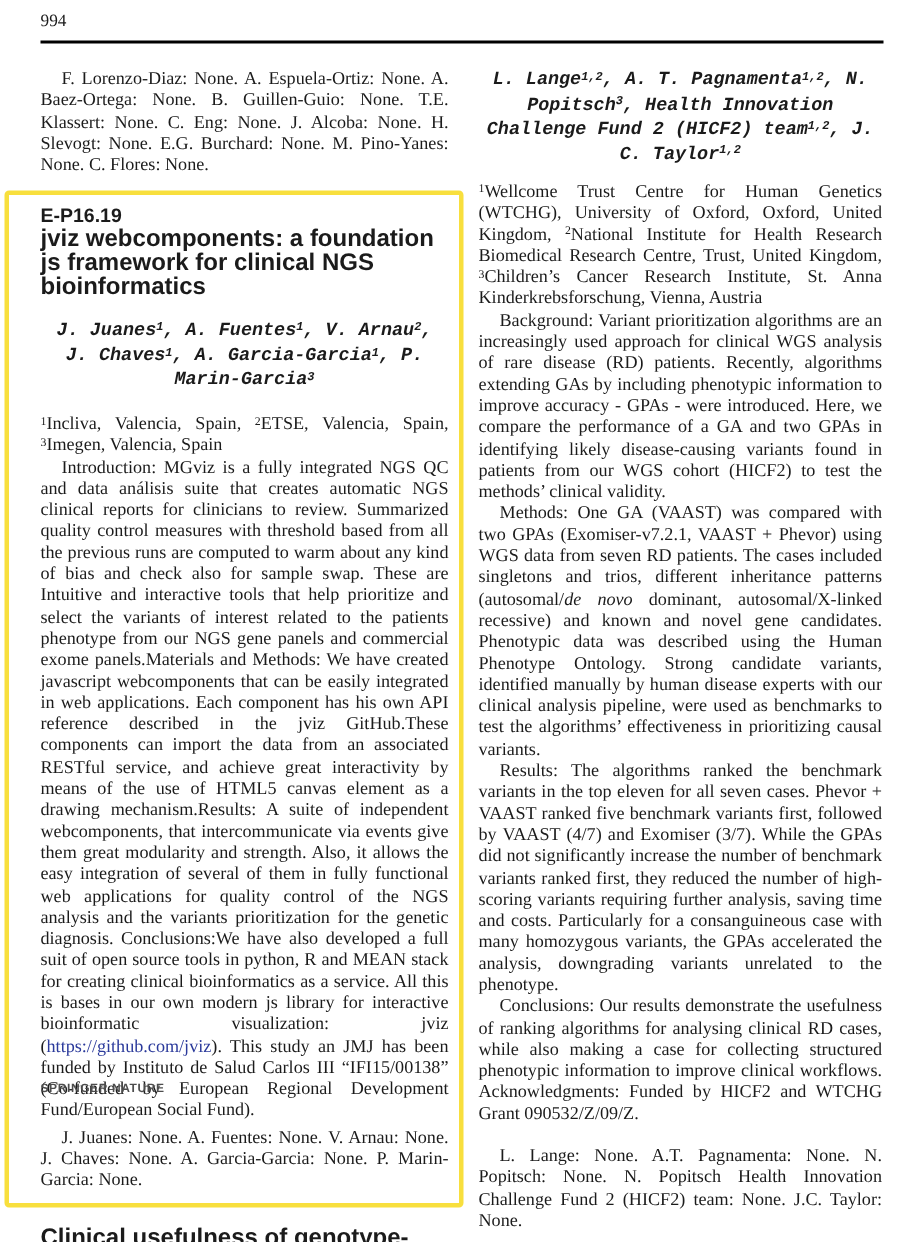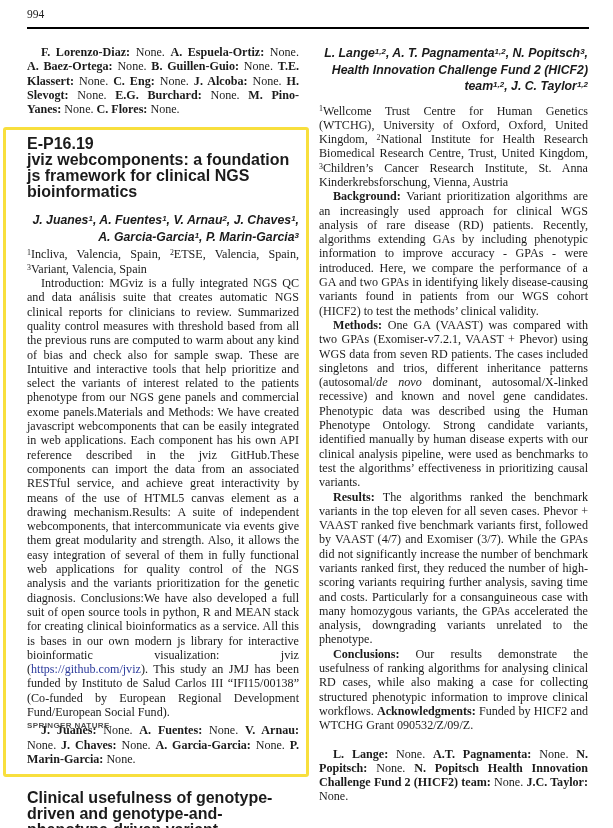--- a/index.html
+++ b/index.html
@@ -16,35 +16,35 @@
   }
   .page{position:relative;width:613px;height:740px;padding:8px 25px 0 27px;}
   .pagenum{font-size:11.5px;line-height:13px;}
   .rule{border:0;border-top:2px solid #000;margin:6px 0 0 0;width:562px;}
   .cols{display:flex;gap:20px;margin-top:16px;}
   .col{width:272px;font-size:12.1px;line-height:14.3px;text-align:justify;}
   .col-right{width:269px;}
   p{margin:0;}
   .indent{text-indent:14px;}
   .sansb{font-family:"Liberation Sans",sans-serif;font-weight:700;text-align:left;}
-  .abs-id{font-size:16px;line-height:16px;}
+  .abs-id{font-size:13px;line-height:16px;}
   .abs-title{font-size:16px;line-height:16px;}
-  .authors{font-family:Liberation Sans, sans-serif;font-weight:700;font-style:italic;
-           font-size:12.3px;line-height:16.5px;text-align:right;}
+  .authors{font-family:Liberation Mono, monospace;font-weight:700;font-style:italic;
+           font-size:12.3px;line-height:16.5px;text-align:center;}
   .hl-box{
     border:3px solid var(--highlight);border-radius:3px;
     margin:11px -10px 13px -24px;
     padding:6px 7px 8px 21px;
   }
-  .box-authors{margin:12px 0 2px 0;}
+  .box-authors{margin:12px 0 13px 0;}
   .coi{margin-top:4px;}
   .coi-r{margin-top:14px;}
   .r-authors{margin-bottom:9px;}
   sup{font-size:65%;line-height:0;position:relative;top:-0.4em;vertical-align:baseline;}
-  .r-b{font-weight:700;}
+  .r-b{font-weight:400;}
   .r-i{font-style:italic;margin-top:32px;}
   .r-a{color:var(--link);}
   .next-abs{margin-top:2px;}
   .footer{
     position:absolute;left:27px;bottom:10px;
     font-family:"Liberation Sans",sans-serif;font-weight:700;
     font-size:8px;letter-spacing:0.4px;color:var(--footer);
   }
 </style>
 </head>
@@ -60,21 +60,21 @@
     <div class="col">
 
       <p class="indent"><span class="r-b">F. Lorenzo-Diaz:</span><span> None. </span><span class="r-b">A. Espuela-Ortiz:</span><span> None. </span><span class="r-b">A. Baez-Ortega:</span><span> None. </span><span class="r-b">B. Guillen-Guio:</span><span> None. </span><span class="r-b">T.E. Klassert:</span><span> None. </span><span class="r-b">C. Eng:</span><span> None. </span><span class="r-b">J. Alcoba:</span><span> None. </span><span class="r-b">H. Slevogt:</span><span> None. </span><span class="r-b">E.G. Burchard:</span><span> None. </span><span class="r-b">M. Pino-Yanes:</span><span> None. </span><span class="r-b">C. Flores:</span><span> None.</span></p>
 
       <div class="hl-box">
         <div class="sansb abs-id">E-P16.19</div>
         <div class="sansb abs-title">jviz webcomponents: a foundation js framework for clinical NGS bioinformatics</div>
 
         <p class="authors box-authors"><span>J. Juanes</span><sup>1</sup><span>, A. Fuentes</span><sup>1</sup><span>, V. Arnau</span><sup>2</sup><span>, J. Chaves</span><sup>1</sup><span>, A. Garcia-Garcia</span><sup>1</sup><span>, P. Marin-Garcia</span><sup>3</sup></p>
 
-        <p><sup>1</sup><span>Incliva, Valencia, Spain, </span><sup>2</sup><span>ETSE, Valencia, Spain, </span><sup>3</sup><span>Variant, Valencia, Spain</span></p>
+        <p><sup>1</sup><span>Incliva, Valencia, Spain, </span><sup>2</sup><span>ETSE, Valencia, Spain, </span><sup>3</sup><span>Imegen, Valencia, Spain</span></p>
 
         <p class="indent"><span>Introduction: MGviz is a fully integrated NGS QC and data análisis suite that creates automatic NGS clinical reports for clinicians to review. Summarized quality control measures with threshold based from all the previous runs are computed to warm about any kind of bias and check also for sample swap. These are Intuitive and interactive tools that help prioritize and select the variants of interest related to the patients phenotype from our NGS gene panels and commercial exome panels.Materials and Methods: We have created javascript webcomponents that can be easily integrated in web applications. Each component has his own API reference described in the jviz GitHub.These components can import the data from an associated RESTful service, and achieve great interactivity by means of the use of HTML5 canvas element as a drawing mechanism.Results: A suite of independent webcomponents, that intercommunicate via events give them great modularity and strength. Also, it allows the easy integration of several of them in fully functional web applications for quality control of the NGS analysis and the variants prioritization for the genetic diagnosis. Conclusions:We have also developed a full suit of open source tools in python, R and MEAN stack for creating clinical bioinformatics as a service. All this is bases in our own modern js library for interactive bioinformatic visualization: jviz (</span><span class="r-a">https://github.com/jviz</span><span>). This study an JMJ has been funded by Instituto de Salud Carlos III “IFI15/00138” (Co-funded by European Regional Development Fund/European Social Fund).</span></p>
 
         <p class="indent coi"><span class="r-b">J. Juanes:</span><span> None. </span><span class="r-b">A. Fuentes:</span><span> None. </span><span class="r-b">V. Arnau:</span><span> None. </span><span class="r-b">J. Chaves:</span><span> None. </span><span class="r-b">A. Garcia-Garcia:</span><span> None. </span><span class="r-b">P. Marin-Garcia:</span><span> None.</span></p>
       </div>
 
       <div class="next-abs">
         <div class="sansb abs-title">Clinical usefulness of genotype-driven and genotype-and-phenotype-driven variant prioritization algorithms (GAs and GPAs) for whole genome sequencing (WGS) analysis</div>
       </div>
     </div>

